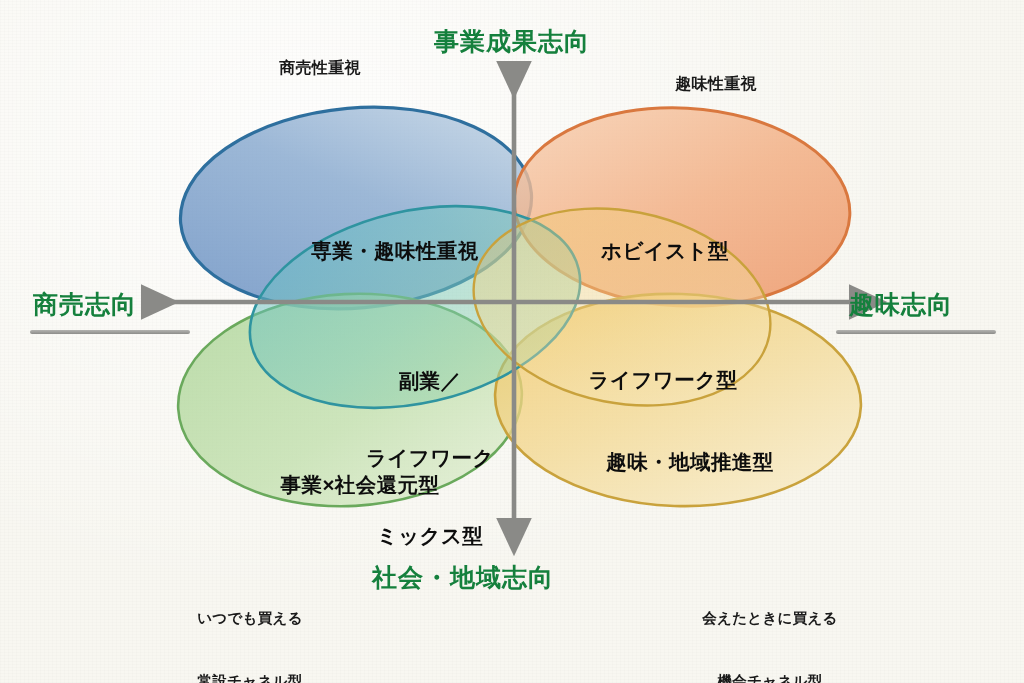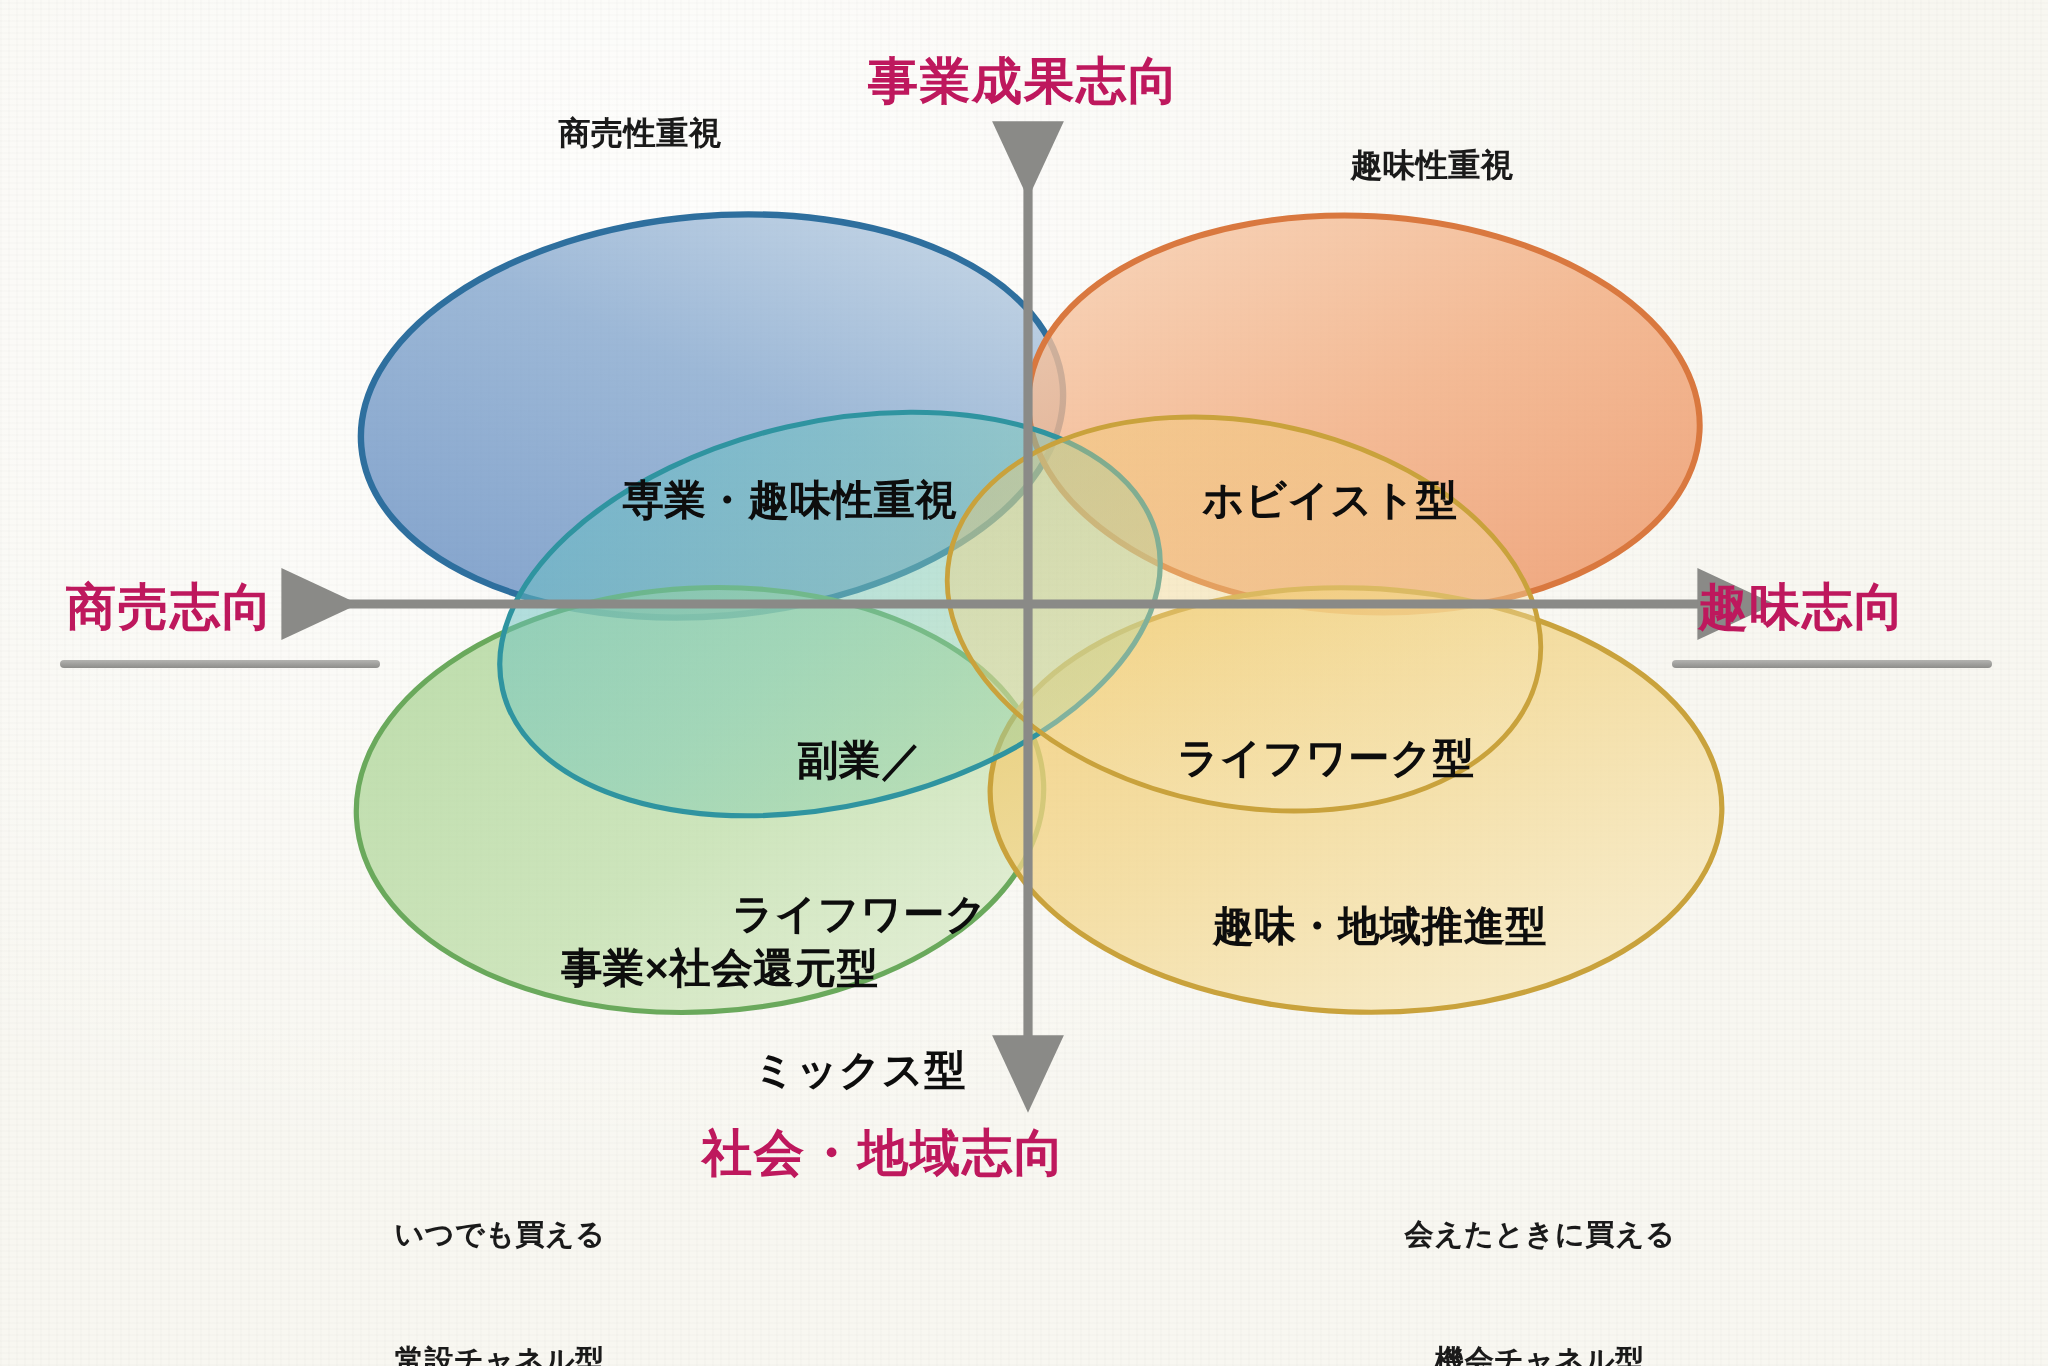--- a/index.html
+++ b/index.html
@@ -28,21 +28,21 @@
     pointer-events: none;
   }
   #vennsvg {
     position: absolute;
     left: 0; top: 0;
     width: 1024px;
     height: 683px;
   }
   .lbl {
     position: absolute;
-    color: #be185d;
+    color: #15803d;
     font-weight: 700;
     white-space: pre;
     text-align: center;
     letter-spacing: 0.02em;
     line-height: 1.28;
   }
   .axis-title {
     font-size: 25px;
     font-weight: 700;
     letter-spacing: 0.04em;
@@ -125,21 +125,21 @@
     </g>
 
     <g stroke="#8a8a87" stroke-width="4.6" fill="none">
       <line x1="514" y1="80" x2="514" y2="537" marker-start="url(#arrowHead)" marker-end="url(#arrowHead)" stroke-width="4.6"></line>
       <line x1="160" y1="302" x2="868" y2="302" marker-start="url(#arrowHead)" marker-end="url(#arrowHead)" stroke-width="4.6"></line>
     </g>
   </svg>
 
   <div class="lbl axis-title" style="left:0; top:25px; width:1024px;">事業成果志向</div>
 
-  <div class="lbl axis-title" style="left:0; top:561px; width:884px;">社会・地域志向</div>
+  <div class="lbl axis-title" style="left:0; top:561px; width:884px;padding-left:21px;">社会・地域志向</div>
 
   <div class="lbl axis-title" style="left:20px; top:288px; width:130px; text-align:center;">商売志向</div>
   <div class="sideline" style="left:30px; top:330px; width:160px;"></div>
 
   <div class="lbl axis-title" style="left:836px; top:288px; width:130px; text-align:center;">趣味志向</div>
   <div class="sideline" style="left:836px; top:330px; width:160px;"></div>
 
   <div class="lbl quad-note" style="left:200px; top:58px; width:240px;">商売性重視</div>
 
   <div class="lbl quad-note" style="left:596px; top:74px; width:240px;">趣味性重視</div>
@@ -161,14 +161,14 @@
   <div class="lbl region-label multi" style="left:330px; top:316px; width:200px;">
     <div>副業／</div>
     <div>ライフワーク</div>
     <div>ミックス型</div>
   </div>
 
   <div class="lbl region-label" style="left:553px; top:367px; width:220px;">ライフワーク型</div>
 
   <div class="lbl region-label" style="left:225px; top:451px; width:270px;margin-top:21px;">事業×社会還元型</div>
 
-  <div class="lbl region-label" style="left:555px; top:451px; width:270px;">趣味・地域推進型</div>
+  <div class="lbl region-label" style="left:555px; top:451px; width:270px;font-family:Liberation Mono, monospace;">趣味・地域推進型</div>
 </div>
 
 </body></html>

